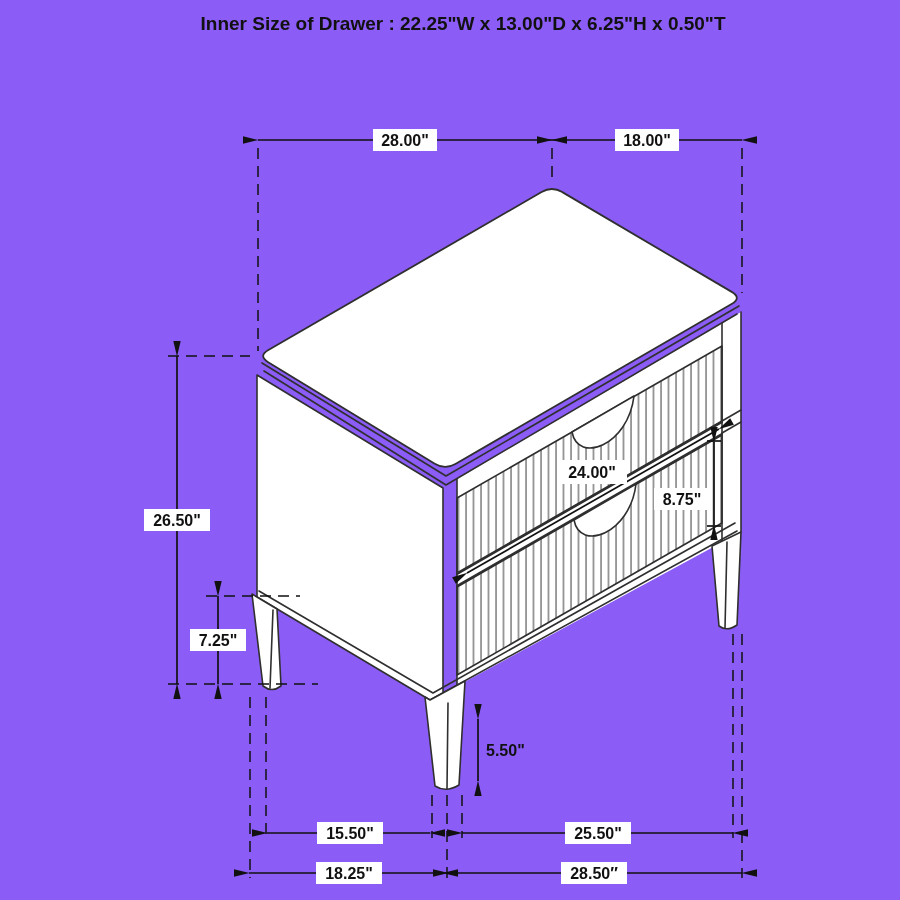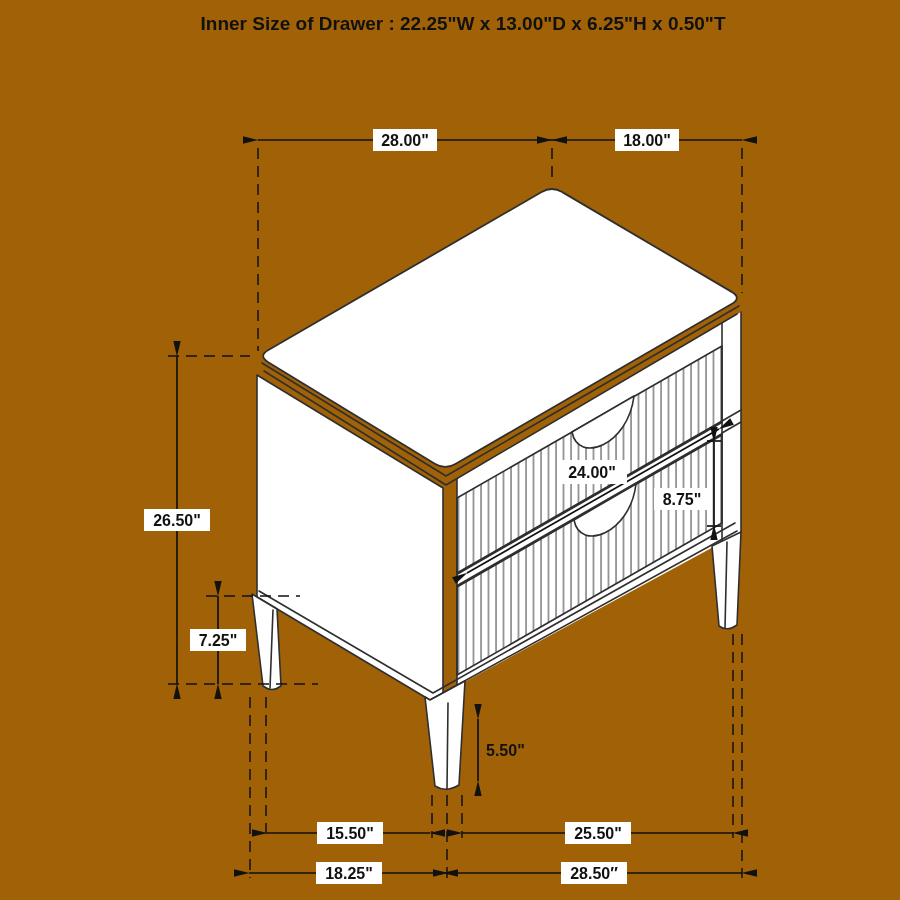--- a/index.html
+++ b/index.html
@@ -4,21 +4,21 @@
 <style>
   html, body {
     margin: 0;
     padding: 0;
     background: #ffffff;
   }
   .stage {
     position: relative;
     width: 900px;
     height: 900px;
-    background: #a16207;
+    background: #8b5cf6;
     overflow: hidden;
   }
   svg text {
     font-family: "Liberation Sans", "DejaVu Sans", sans-serif;
     font-weight: bold;
   }
   .title-text { font-size: 19px; }
   .dim-label { font-size: 16px; }
 </style>
 </head>

